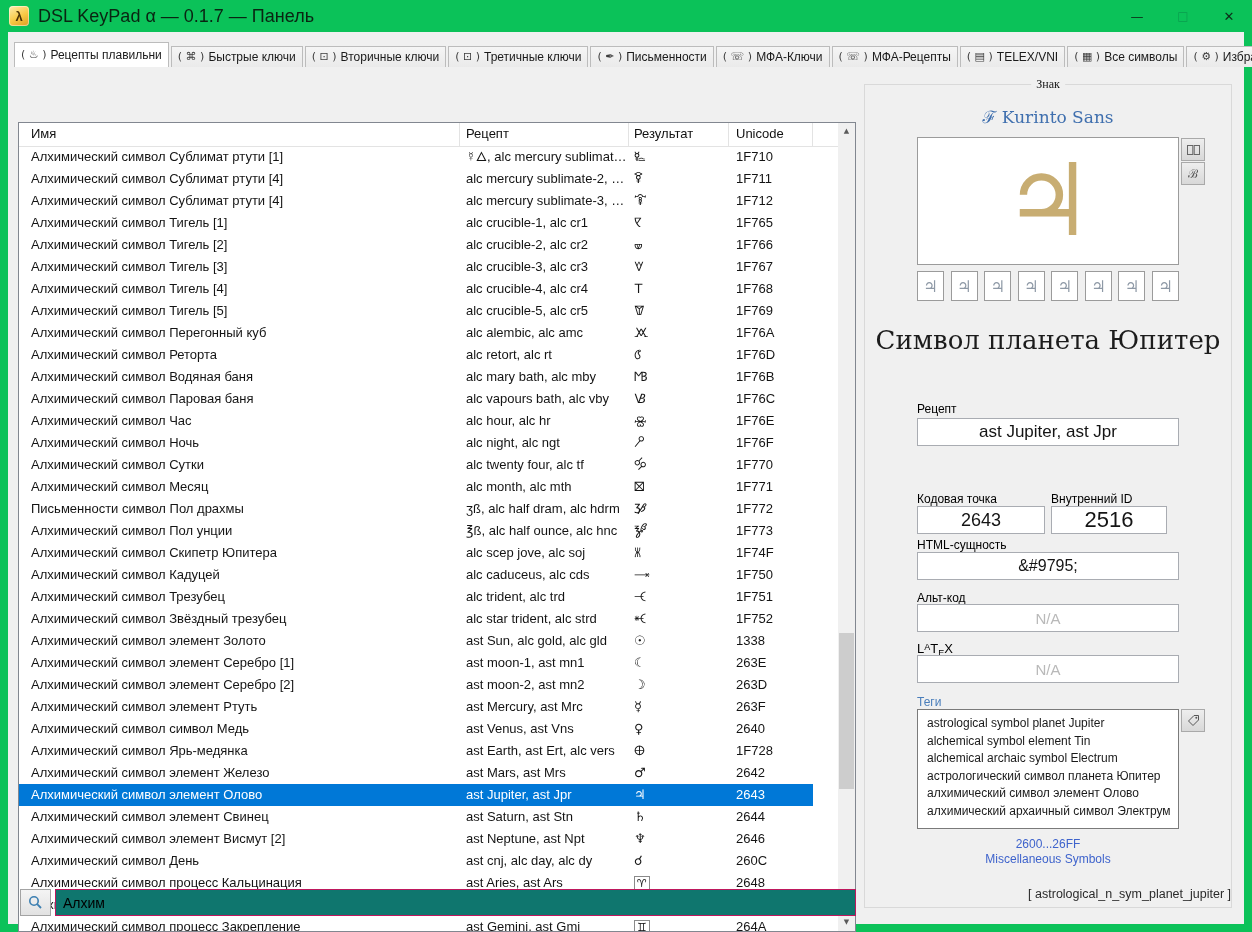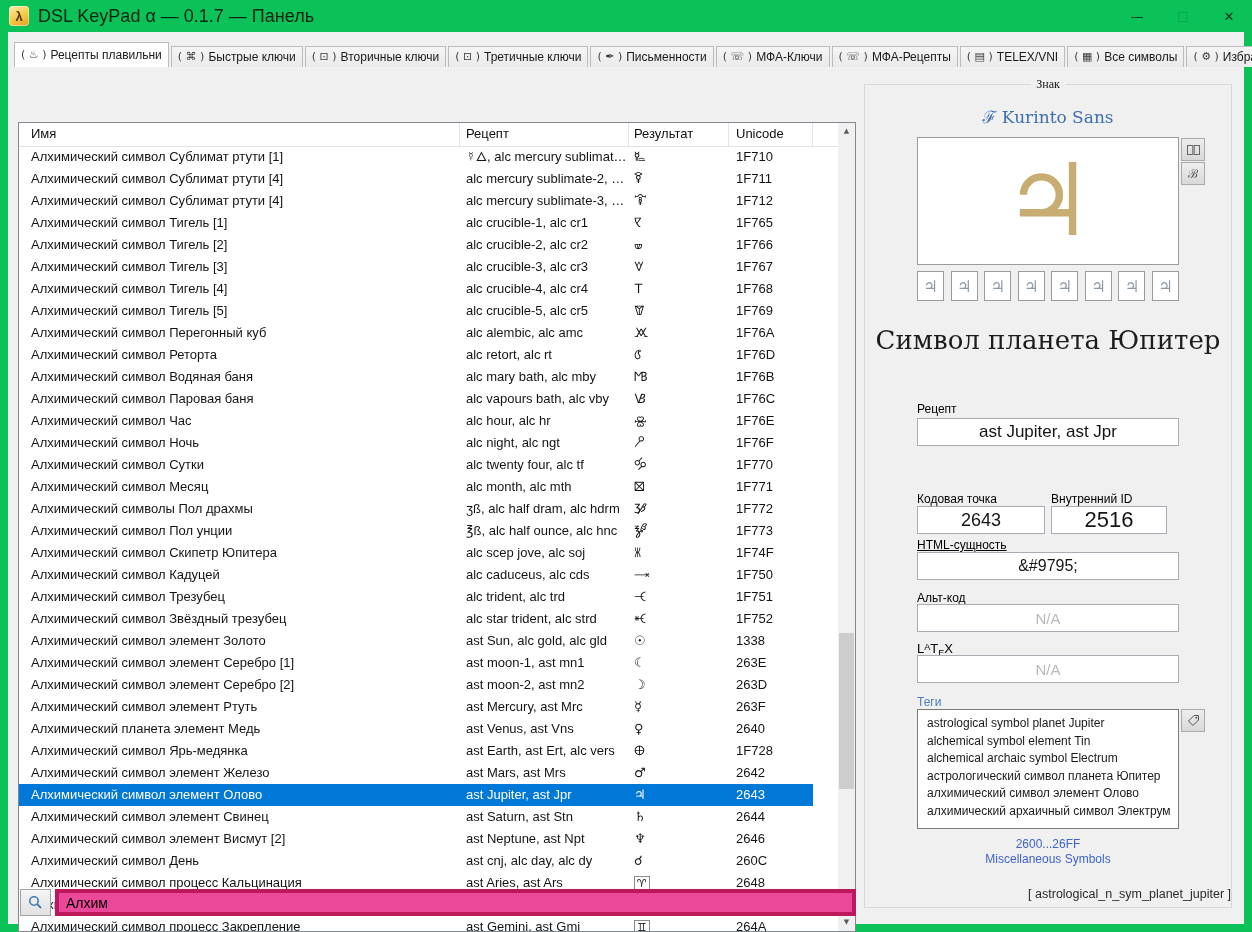--- a/index.html
+++ b/index.html
@@ -48,21 +48,21 @@
   .scrollbar{position:absolute;top:0;right:0;bottom:0;width:17px;background:#f0f0f0;}
   .sb-arrow{position:absolute;left:0;width:17px;height:17px;text-align:center;line-height:17px;
             font-size:7px;color:#5a5a5a;font-family:"DejaVu Sans",sans-serif;}
   .sb-arrow.down{bottom:0;}
   .sb-thumb{position:absolute;left:1px;width:15px;top:510px;height:156px;background:#cdcdcd;}
   
   .search-btn{position:absolute;left:12px;top:857px;width:31px;height:27px;box-sizing:border-box;
               background:linear-gradient(#f4f4f4,#e2e2e2);border:1px solid #a3a3a3;
               display:flex;align-items:center;justify-content:center;}
   .search-input{position:absolute;left:47px;top:857px;width:801px;height:27px;box-sizing:border-box;
-                border:4px solid #be185d;font-size:14px;padding:0 7px;background:#ec4899;
+                border:1px solid #be185d;font-size:14px;padding:0 7px;background:#0f766e;
                 font-family:"Liberation Sans",sans-serif;outline:none;}
   
   .panel{position:absolute;left:856px;top:52px;width:368px;height:824px;
          border:1px solid #d9d9d9;box-sizing:border-box;}
   .panel-label{position:absolute;top:-8px;left:50%;transform:translateX(-50%);
                background:#f0f0f0;padding:0 5px;font-size:12px;color:#161616;font-family:Liberation Serif, serif;}
   .font-line{position:absolute;top:20px;left:0;width:100%;text-align:center;
              font-family:"DejaVu Serif","Liberation Serif",serif;font-size:17px;color:#3f6fae;}
   .preview{position:absolute;left:52px;top:52px;width:262px;height:128px;background:#fff;
            border:1px solid #9b9b9b;box-sizing:border-box;display:flex;align-items:center;justify-content:center;}
@@ -279,21 +279,21 @@
     <div class="lv-cell filler"></div>
   </div>
           <div class="lv-row">
     <div class="lv-cell name">Алхимический символ Месяц</div>
     <div class="lv-cell recipe">alc month, alc mth</div>
     <div class="lv-cell result"><span class="glyph">🝱</span></div>
     <div class="lv-cell code">1F771</div>
     <div class="lv-cell filler"></div>
   </div>
           <div class="lv-row">
-    <div class="lv-cell name">Алхимический символы Пол драхмы</div>
+    <div class="lv-cell name">Письменности символ Пол драхмы</div>
     <div class="lv-cell recipe">ʒß, alc half dram, alc hdrm</div>
     <div class="lv-cell result"><span class="glyph">🝲</span></div>
     <div class="lv-cell code">1F772</div>
     <div class="lv-cell filler"></div>
   </div>
           <div class="lv-row">
     <div class="lv-cell name">Алхимический символ Пол унции</div>
     <div class="lv-cell recipe">℥ß, alc half ounce, alc hnc</div>
     <div class="lv-cell result"><span class="glyph">🝳</span></div>
     <div class="lv-cell code">1F773</div>
@@ -349,21 +349,21 @@
     <div class="lv-cell filler"></div>
   </div>
           <div class="lv-row">
     <div class="lv-cell name">Алхимический символ элемент Ртуть</div>
     <div class="lv-cell recipe">ast Mercury, ast Mrc</div>
     <div class="lv-cell result"><span class="glyph">☿</span></div>
     <div class="lv-cell code">263F</div>
     <div class="lv-cell filler"></div>
   </div>
           <div class="lv-row">
-    <div class="lv-cell name">Алхимический планета элемент Медь</div>
+    <div class="lv-cell name">Алхимический символ символ Медь</div>
     <div class="lv-cell recipe">ast Venus, ast Vns</div>
     <div class="lv-cell result"><span class="glyph">♀</span></div>
     <div class="lv-cell code">2640</div>
     <div class="lv-cell filler"></div>
   </div>
           <div class="lv-row">
     <div class="lv-cell name">Алхимический символ Ярь-медянка</div>
     <div class="lv-cell recipe">ast Earth, ast Ert, alc vers</div>
     <div class="lv-cell result"><span class="glyph">🜨</span></div>
     <div class="lv-cell code">1F728</div>
@@ -492,21 +492,21 @@
       <div class="char-title">Символ планета Юпитер</div>
 
       <div class="fld-label" style="top:317px;">Рецепт</div>
       <input class="inp" style="left: 52px; top: 333px; width: 262px; height: 28px; font-size: 17px;" value="ast Jupiter, ast Jpr">
 
       <div class="fld-label" style="top:407px;">Кодовая точка</div>
       <div class="fld-label second" style="top:407px;">Внутренний ID</div>
       <input class="inp" style="left: 52px; top: 421px; width: 128px; height: 28px; font-size: 18px;" value="2643">
       <input class="inp" style="left: 186px; top: 421px; width: 116px; height: 28px; font-size: 22px;" value="2516">
 
-      <div class="fld-label" style="top:453px;text-decoration:underline;">HTML-сущность</div>
+      <div class="fld-label" style="top:453px;">HTML-сущность</div>
       <input class="inp" style="left: 52px; top: 467px; width: 262px; height: 28px; font-size: 16px;" value="&amp;#9795;">
 
       <div class="fld-label" style="top:506px;">Альт-код</div>
       <input class="inp muted" style="left: 52px; top: 519px; width: 262px; height: 28px; font-size: 15px;" value="N/A">
 
       <div class="fld-label" style="top:556px;font-size:13px;">
         <span>L</span><span class="lx-s lx-up">A</span><span>T</span><span class="lx-s lx-dn">E</span><span>X</span>
       </div>
       <input class="inp muted" style="left: 52px; top: 570px; width: 262px; height: 28px; font-size: 15px;" value="N/A">
 

